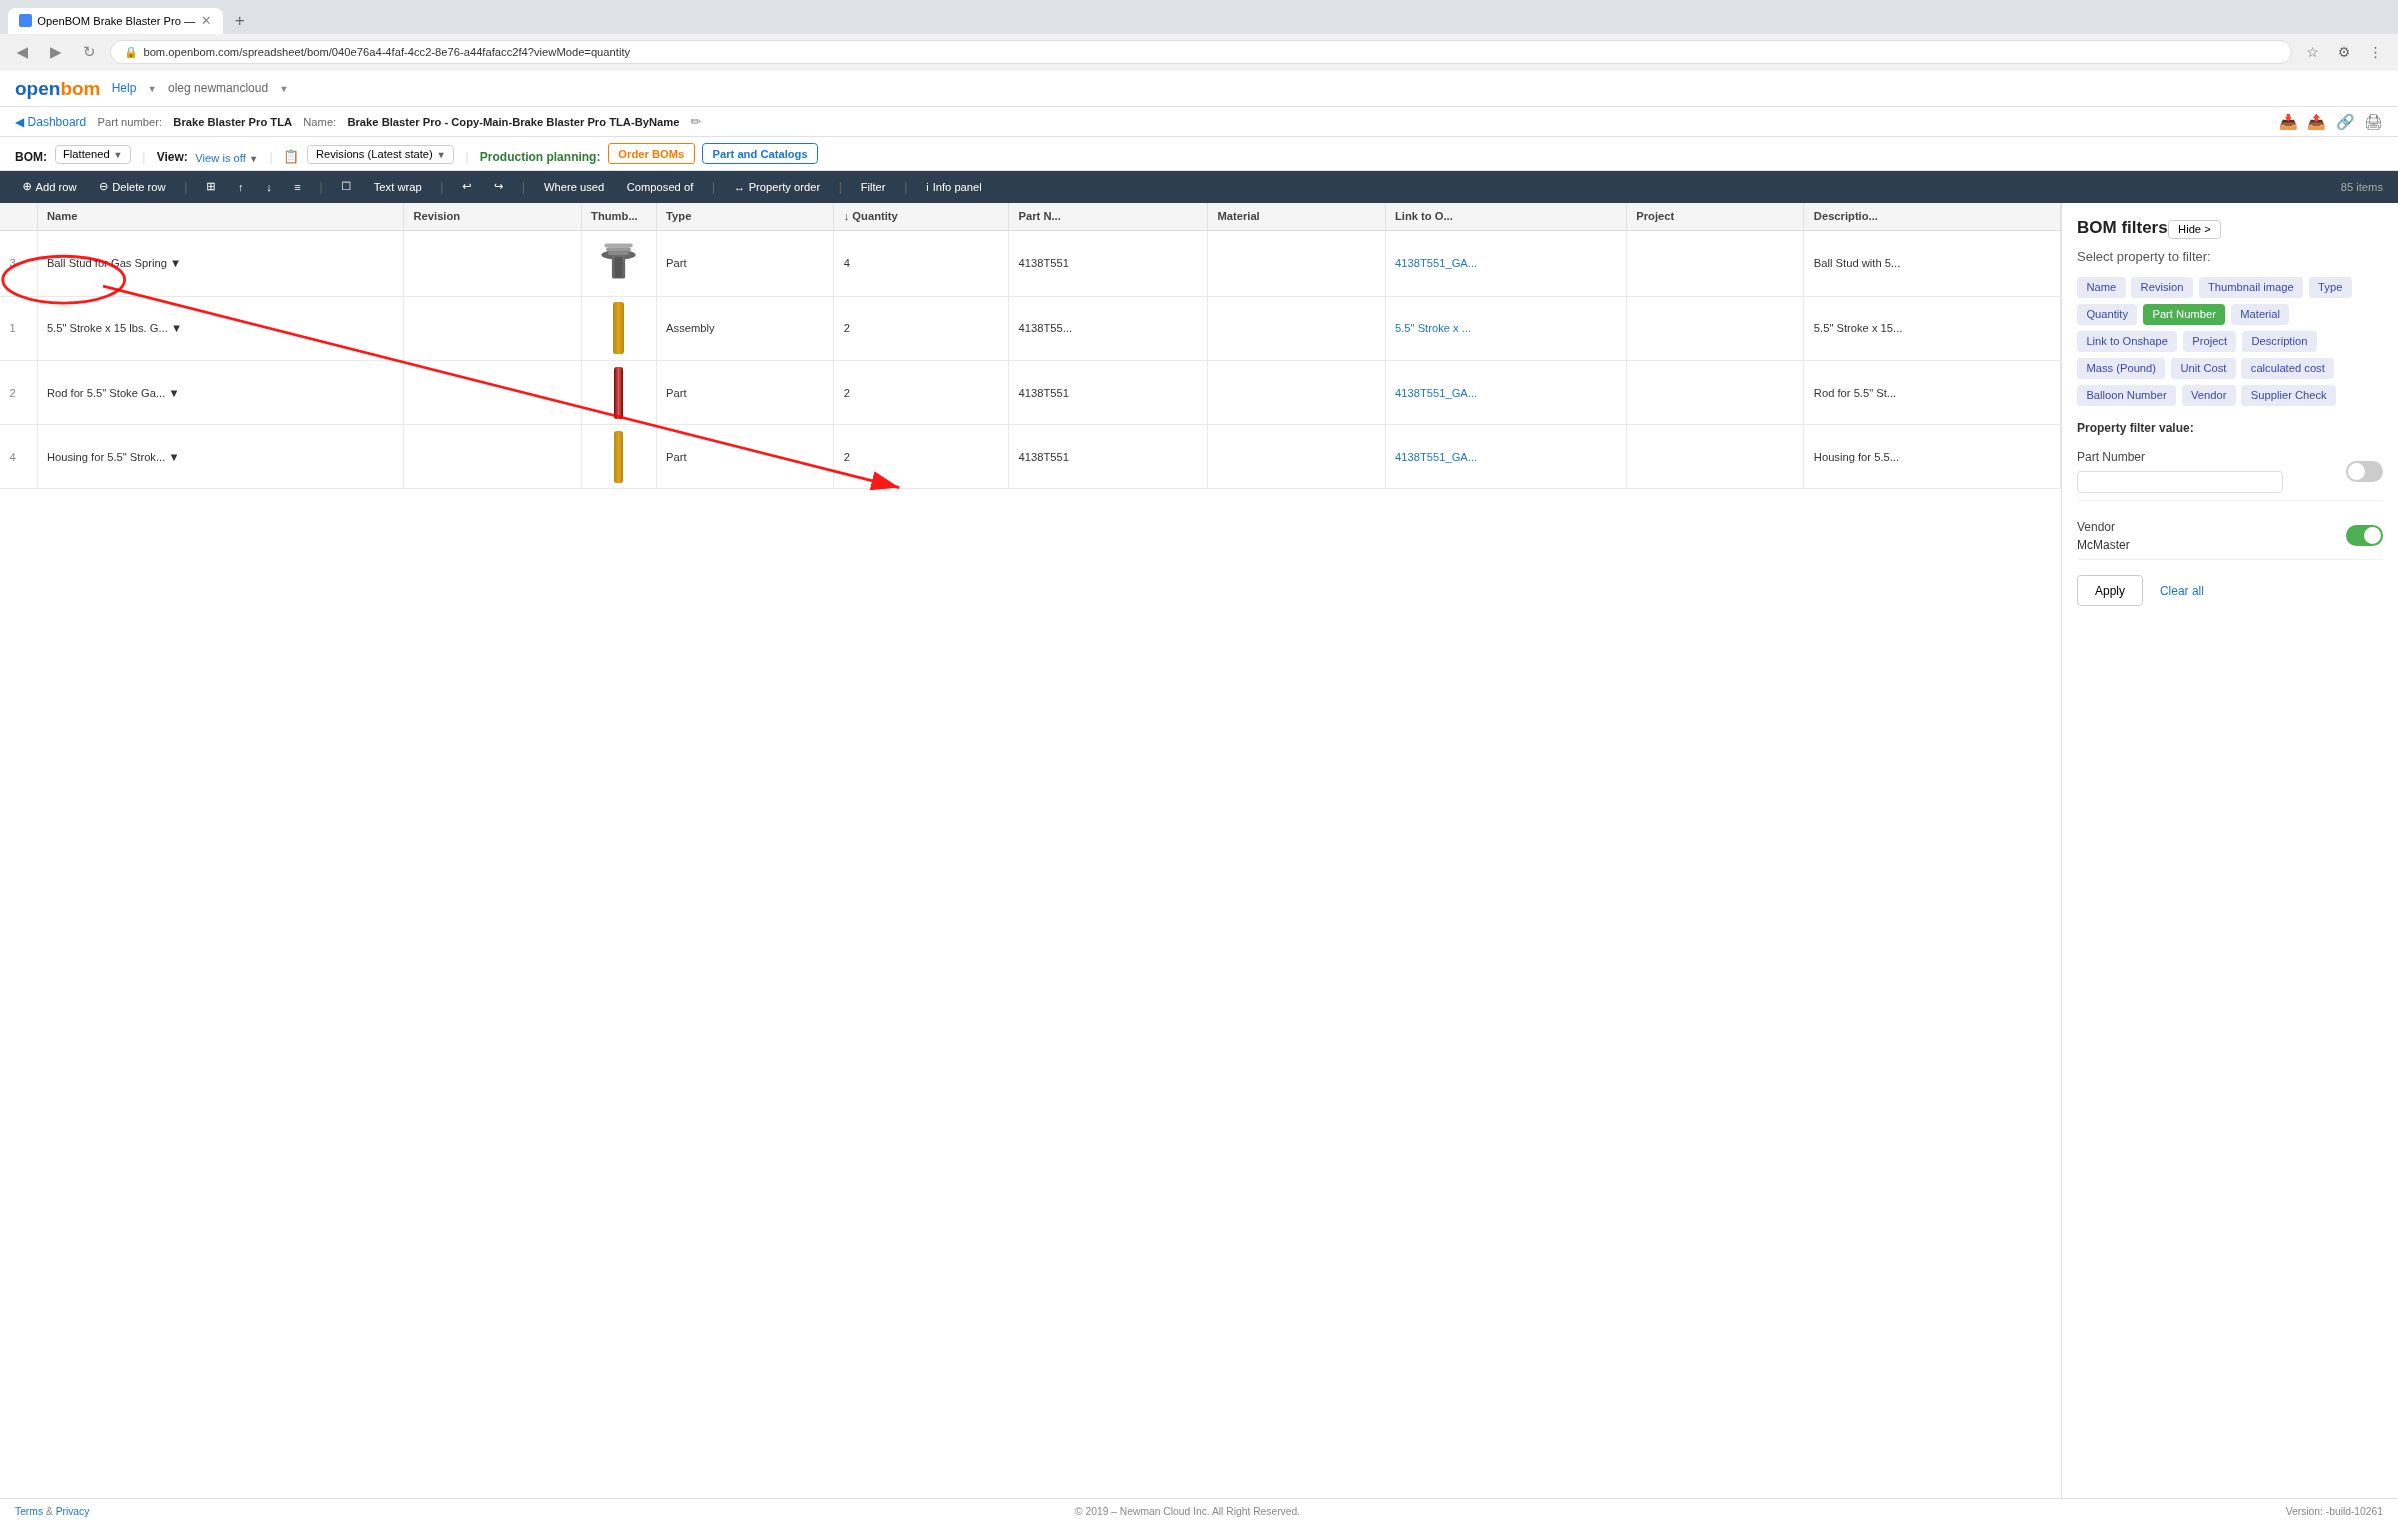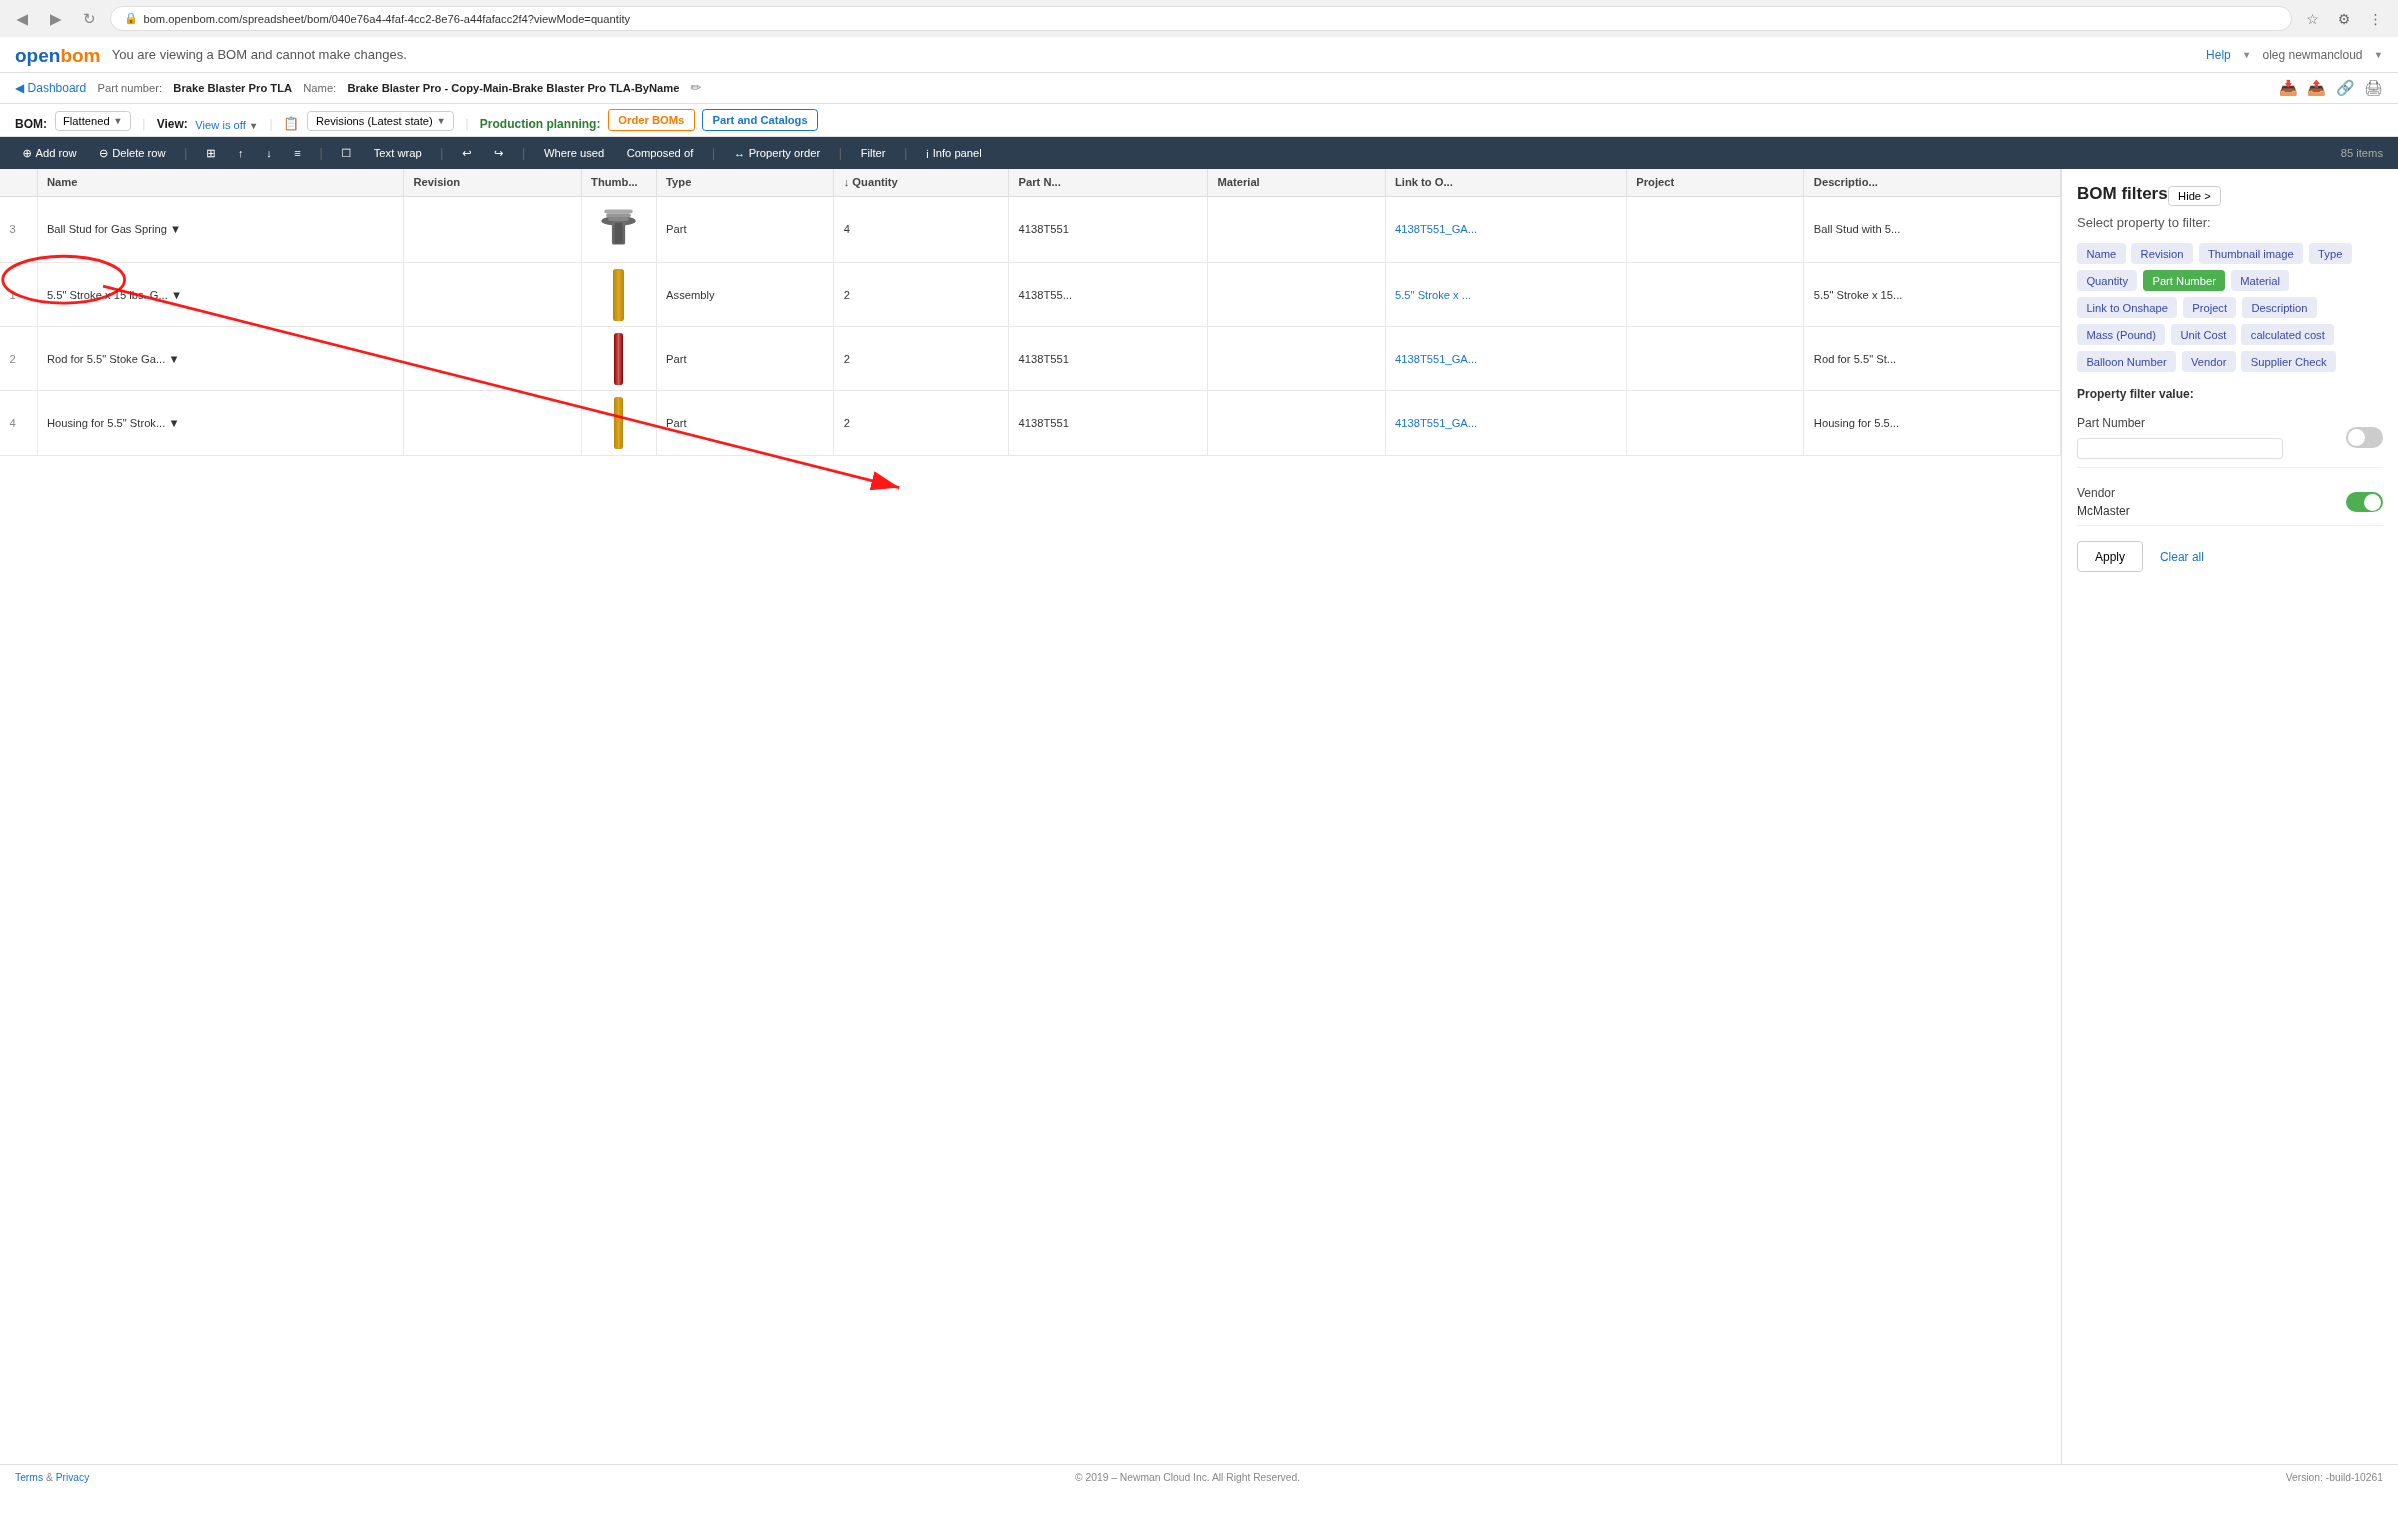--- a/index.html
+++ b/index.html
@@ -104,41 +104,48 @@
 
     
     .dropdown-arrow { font-size: 9.4px; color: #666; }
   </style>
 </head>
 <body>
 
 <div style="position:relative;">
 
   <div class="browser-chrome">
+    <div class="tab-bar">
+      <div class="tab">
+        <span class="favicon" style="background:#4285f4; width:13px; height:13px; border-radius:1.9px; display:inline-block;"></span>
+        <span>OpenBOM Brake Blaster Pro —</span>
+        <span class="close-btn">✕</span>
+      </div>
+      <button class="new-tab-btn">+</button>
+    </div>
     <div class="address-bar">
       <button class="nav-btn">◀</button>
       <button class="nav-btn">▶</button>
       <button class="nav-btn">↻</button>
       <div class="url-bar">
         <span class="lock">🔒</span>
         <span style="font-size:11.2px; color:#333;">bom.openbom.com/spreadsheet/bom/040e76a4-4faf-4cc2-8e76-a44fafacc2f4?viewMode=quantity</span>
       </div>
       <div class="browser-actions">
         <button class="browser-action-btn">☆</button>
         <button class="browser-action-btn">⚙</button>
         <button class="browser-action-btn">⋮</button>
       </div>
     </div>
   </div>
 
   <div class="app-header">
     <div class="logo">
       <span style="color:#1565c0; font-weight:900; font-size:19px;">open<span style="color:#f57c00;">bom</span></span>
     </div>
-    <div class="header-notice">You are viewing a BOM and cannot make changes.</div>
     <div class="header-links">
       <span style="color:#1976d2; cursor:pointer;">Help</span>
       <span style="font-size:9.4px; color:#888;">▼</span>
       <span style="cursor:pointer;">oleg newmancloud</span>
       <span style="font-size:9.4px; color:#888;">▼</span>
     </div>
   </div>
 
   <div class="breadcrumb-bar">
     <span class="breadcrumb-back">◀ Dashboard</span>

